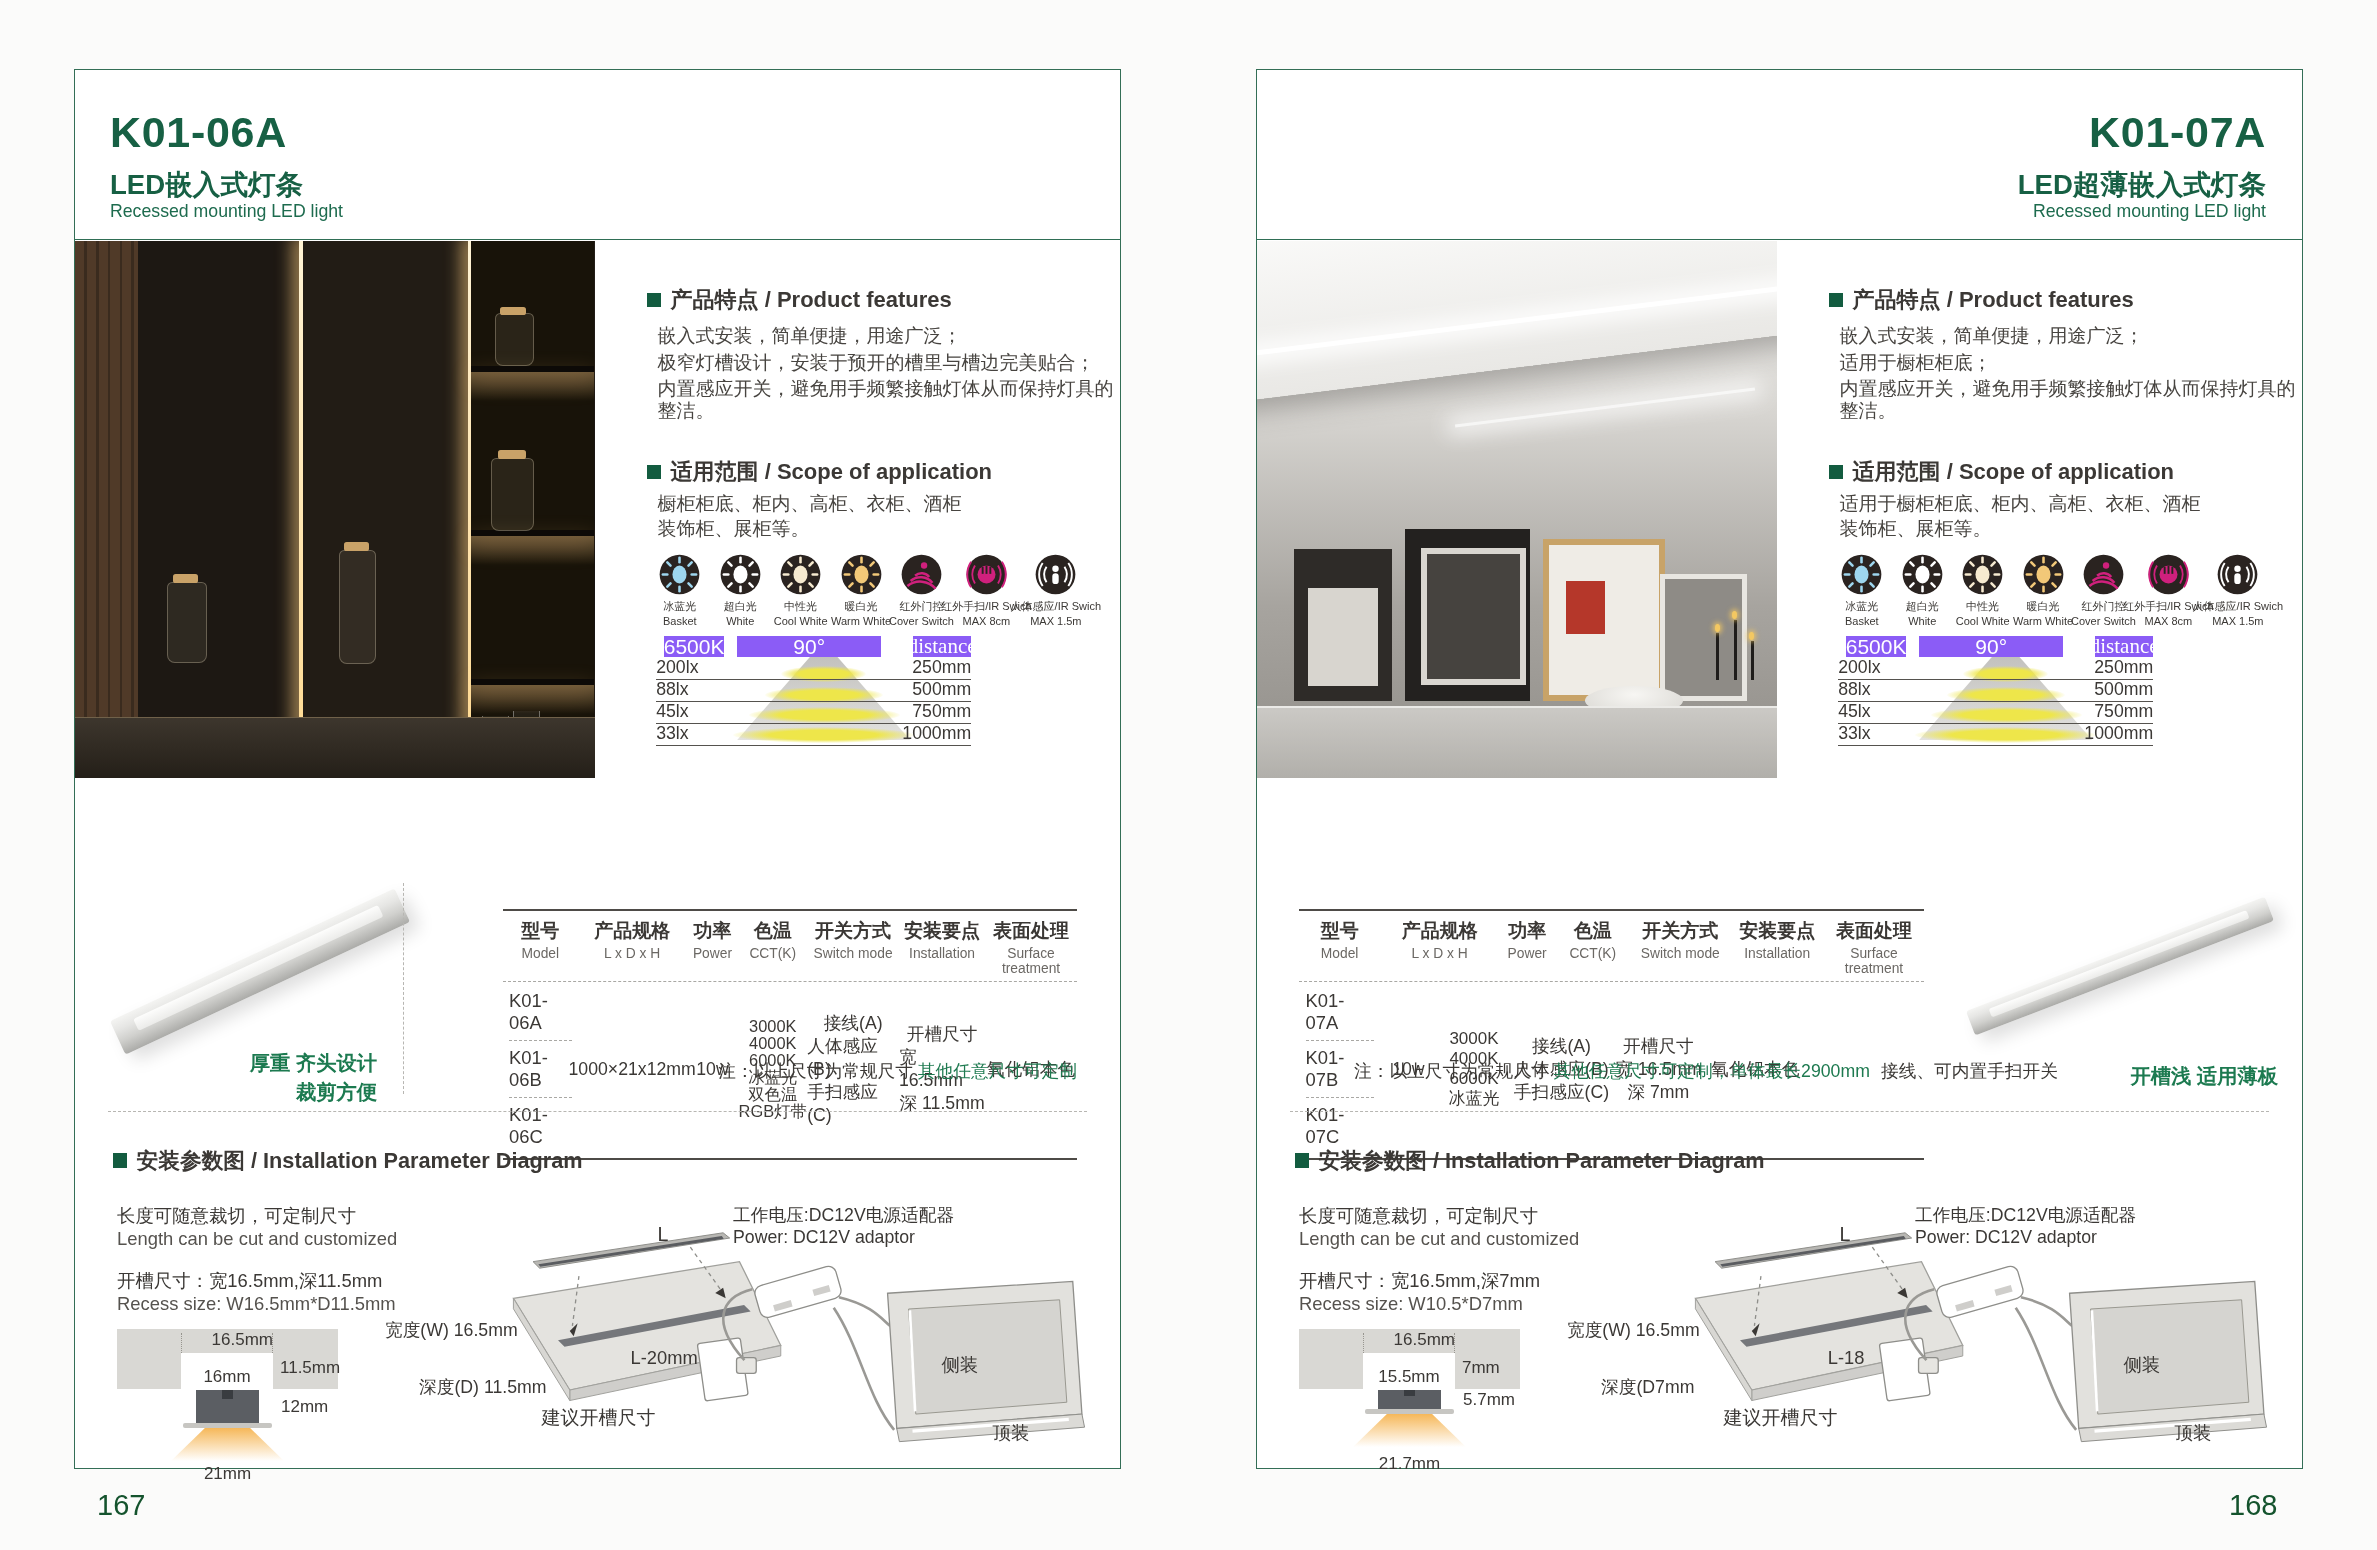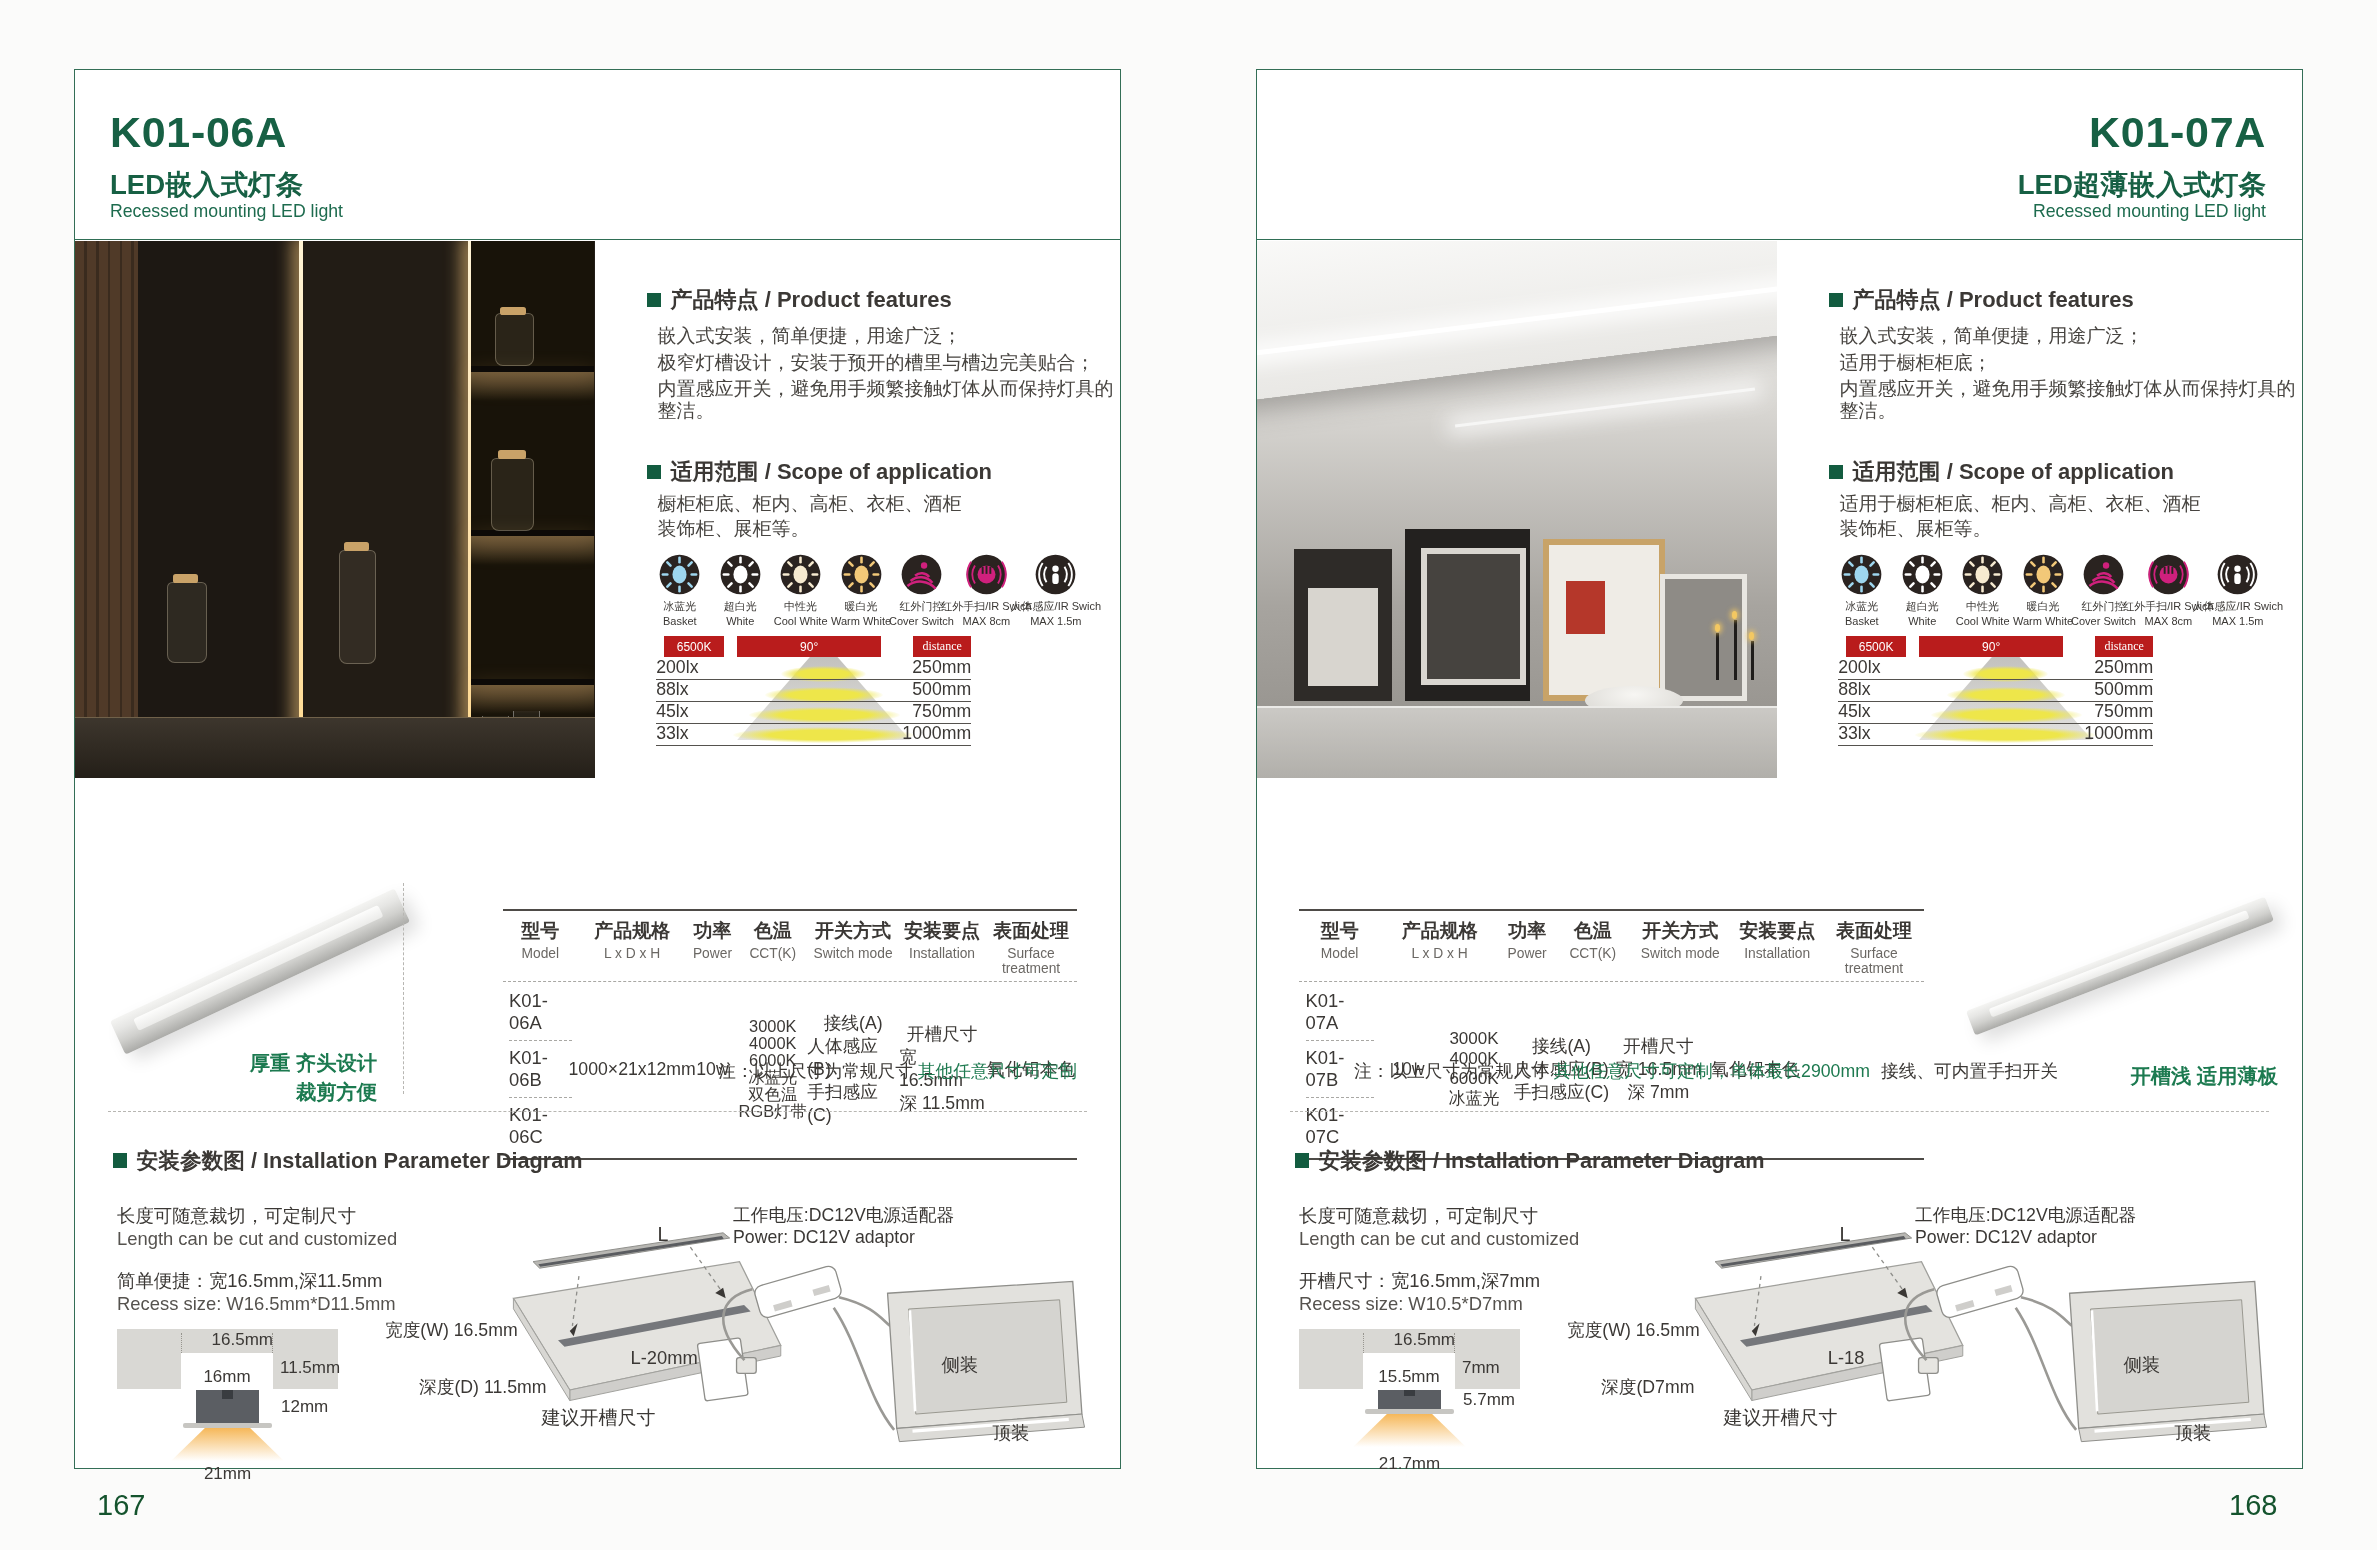--- a/index.html
+++ b/index.html
@@ -55,21 +55,21 @@
   .t-feat{top:215px;left:0;} .t-scope{top:387px;left:0;}
   .paras{position:absolute;left:10.5px;font-size:19px;color:#474440;}
   .feat-lines{top:255px;} .feat-lines div{line-height:22px;margin-bottom:4.6px;}
   .scope-lines{top:421px;} .scope-lines div{line-height:25px;}
 
   .icons{position:absolute;left:2.6px;top:484px;width:441px;display:flex;}
   .icell{flex:1;display:flex;flex-direction:column;align-items:center;gap:4.6px;min-width:0;}
   .icell .lab{font-size:11px;line-height:13.8px;text-align:center;color:#3b3835;white-space:nowrap;}
 
   .photom{position:absolute;left:9.2px;top:566px;width:315px;height:109px;}
-  .badge{position:absolute;height:21px;background:#b91c1c;color:#fff;font-size:12px;display:flex;align-items:center;justify-content:center;z-index:4;}
+  .badge{position:absolute;height:21px;background:#8b5cf6;color:#fff;font-size:21px;display:flex;align-items:center;justify-content:center;z-index:4;}
   .b1{left:7.9px;top:0;width:60px;} .b2{left:81px;top:0;width:144px;} .b3{left:257px;top:0;width:58px;font-family:Liberation Serif, serif;}
   .cone{position:absolute;left:81px;top:21px;width:173px;height:83px;clip-path:polygon(42% 0,58% 0,100% 100%,0 100%);background:linear-gradient(180deg,rgba(188,187,183,.9),rgba(204,203,199,.55));z-index:1;}
   .ph-rows{position:absolute;left:0;top:22px;width:315px;z-index:3;}
   .ph-row{height:20.3px;border-bottom:1.3px solid #55524e;display:flex;justify-content:space-between;align-items:flex-end;font-size:17.7px;padding-bottom:0.7px;}
   .ell{position:absolute;height:15.8px;border-radius:50%;background:radial-gradient(ellipse,#eee64a 0 42%,rgba(238,230,74,0) 72%);z-index:2;}
 
   
   .render{position:absolute;}
   .bar{position:absolute;border-radius:3.3px;background:linear-gradient(180deg,#f4f4f2 0%,#e6e6e4 30%,#d0d0cd 62%,#ababa8 100%);box-shadow:6.6px 10.5px 17px rgba(0,0,0,.13);}
   .bar:after{content:"";position:absolute;left:7%;right:7%;top:22%;height:34%;background:linear-gradient(180deg,#fdfdfc,#ebebe9);border-radius:2.6px;}
@@ -426,21 +426,21 @@
 
     <div class="sec-title inst-title">
       <span class="sq"></span>
       <span>安装参数图 / Installation Parameter Diagram</span>
     </div>
     <div class="itext cut">
       <div>长度可随意裁切，可定制尺寸</div>
       <div class="en">Length can be cut and customized</div>
     </div>
     <div class="itext recess">
-      <div>简单便捷：宽16.5mm,深11.5mm</div>
+      <div>开槽尺寸：宽16.5mm,深11.5mm</div>
       <div class="en">Recess size: W16.5mm*D11.5mm</div>
     </div>
 
     <div class="cross">
       <div class="cs-panel"></div>
       <div class="cs-notch"></div>
       <div class="dv" style="left:64px;top:17px;height:19.7px;"></div>
       <div class="dv" style="left:155px;top:17px;height:19.7px;"></div>
       <div class="cs-lab lb-top">16.5mm</div>
       <div class="cs-lab lb-depth">11.5mm</div>

